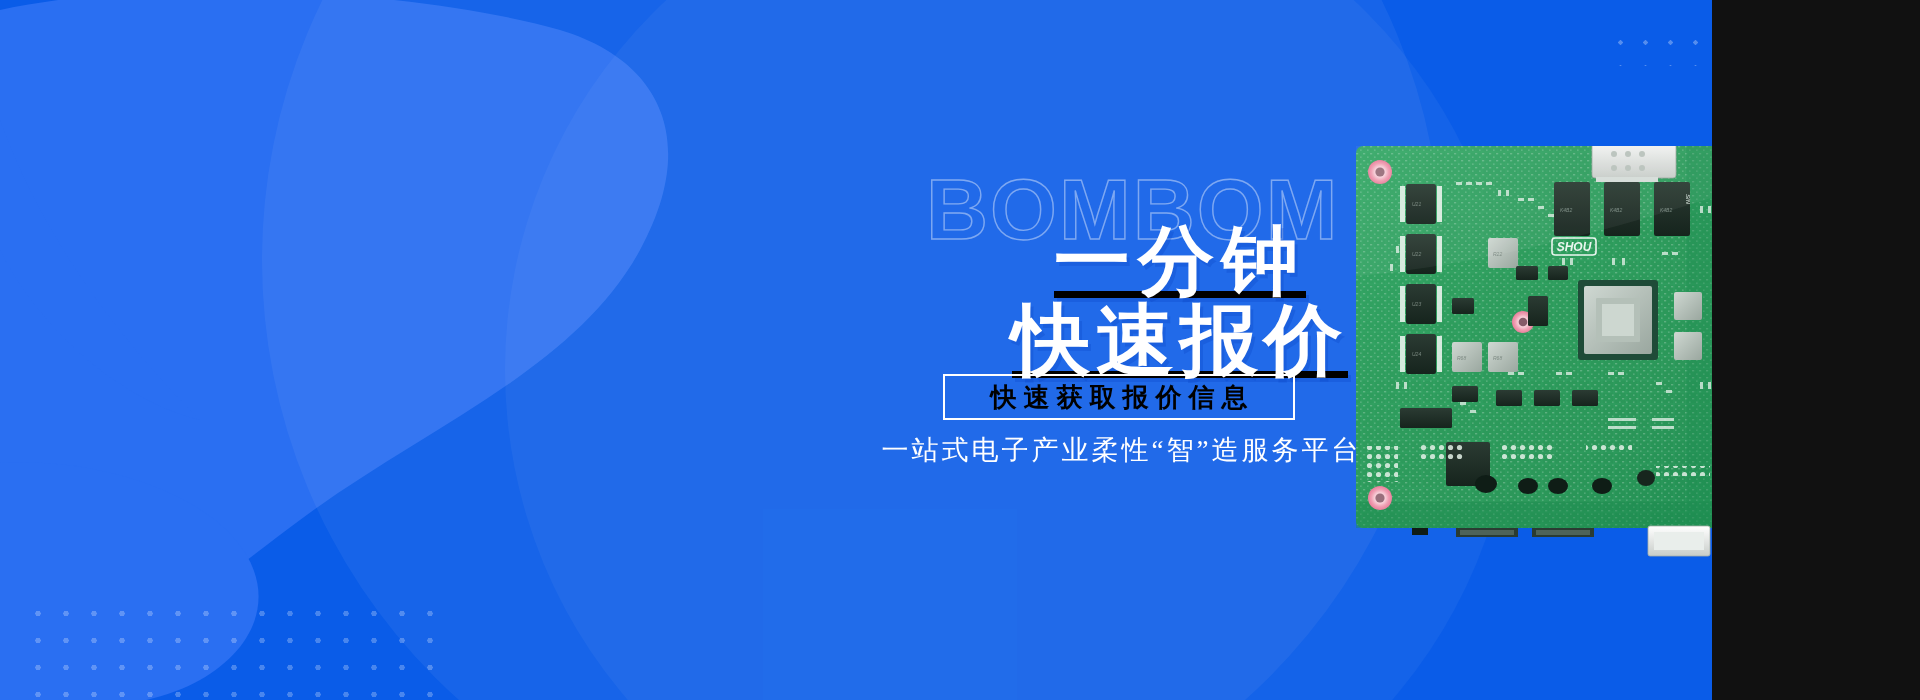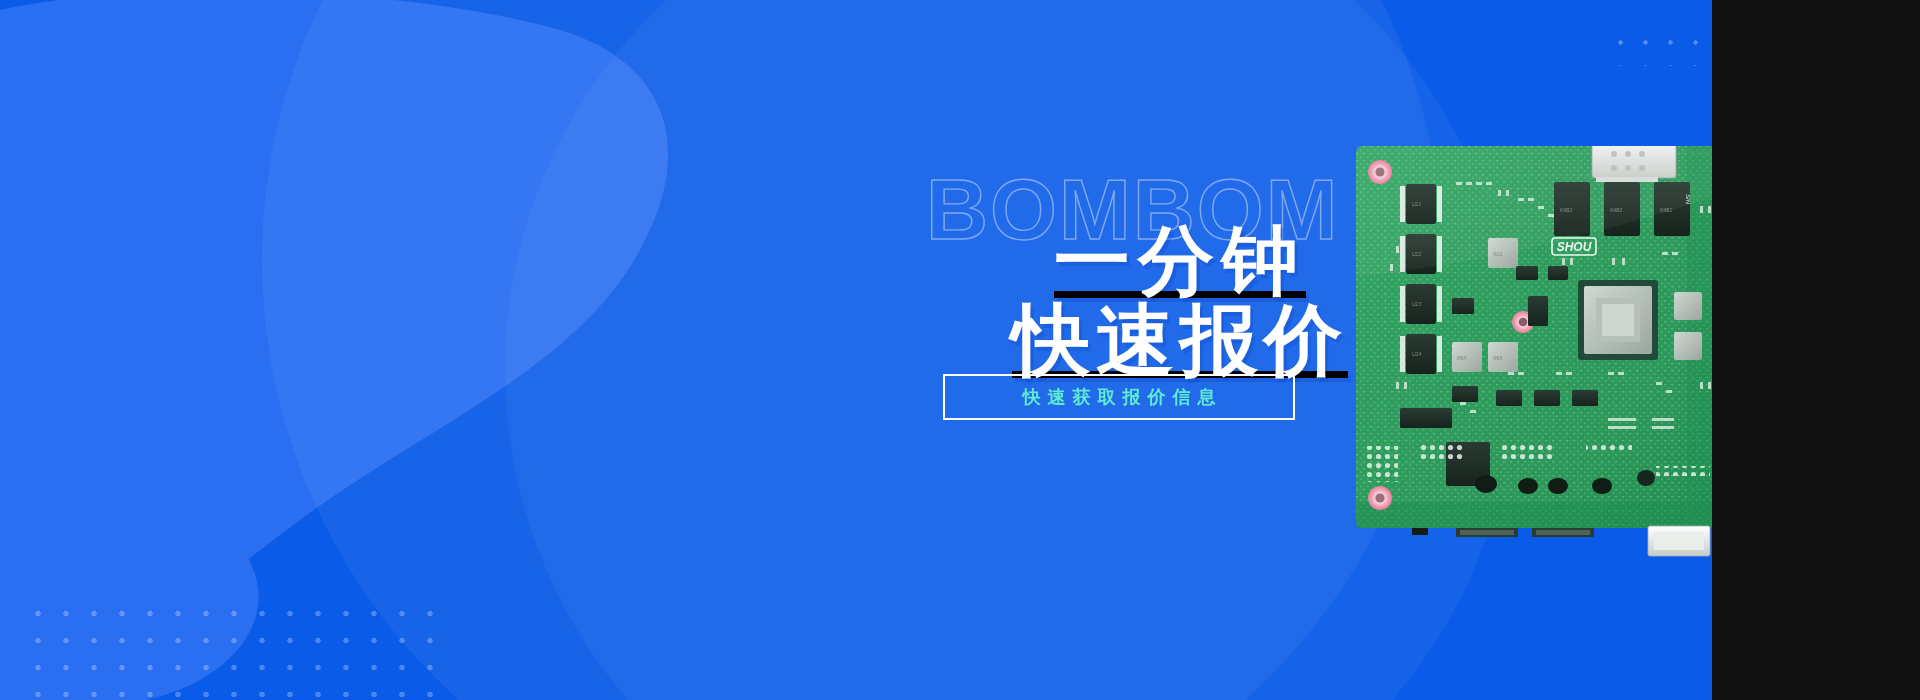--- a/index.html
+++ b/index.html
@@ -100,22 +100,22 @@
   .cta {
     position:absolute;
     left:137px; top:204px;
     width:352px; height:46px;
     border:2px solid #ffffff;
     display:flex; align-items:center; justify-content:center;
     background:transparent;
     cursor:pointer;
   }
   .cta span {
-    color:#5eead4;
-    font-size:18px;
+    color:#000000;
+    font-size:26px;
     font-weight:600;
     letter-spacing:7px;
     text-indent:7px;
     white-space:nowrap;
   }
 
   .tagline {
     position:absolute;
     left:54px; top:262px;
     width:520px;
@@ -167,20 +167,21 @@
 
     <div class="headline">
       <span class="hl-line">一分钟</span>
       <span class="hl-line second">快速报价</span>
     </div>
 
     <div class="cta">
       <span>快速获取报价信息</span>
     </div>
 
+    <div class="tagline">一站式电子产业柔性“智”造服务平台</div>
   </div>
 
   <div class="pcb-wrap">
     <svg class="pcb-svg" viewBox="0 0 400 412">
       <defs>
         <linearGradient id="boardG" x1="0" y1="0" x2="1" y2="1">
           <stop offset="0" stop-color="#35a867"></stop>
           <stop offset="0.35" stop-color="#2e9d5d"></stop>
           <stop offset="0.7" stop-color="#2b9759"></stop>
           <stop offset="1" stop-color="#1f8e52"></stop>

